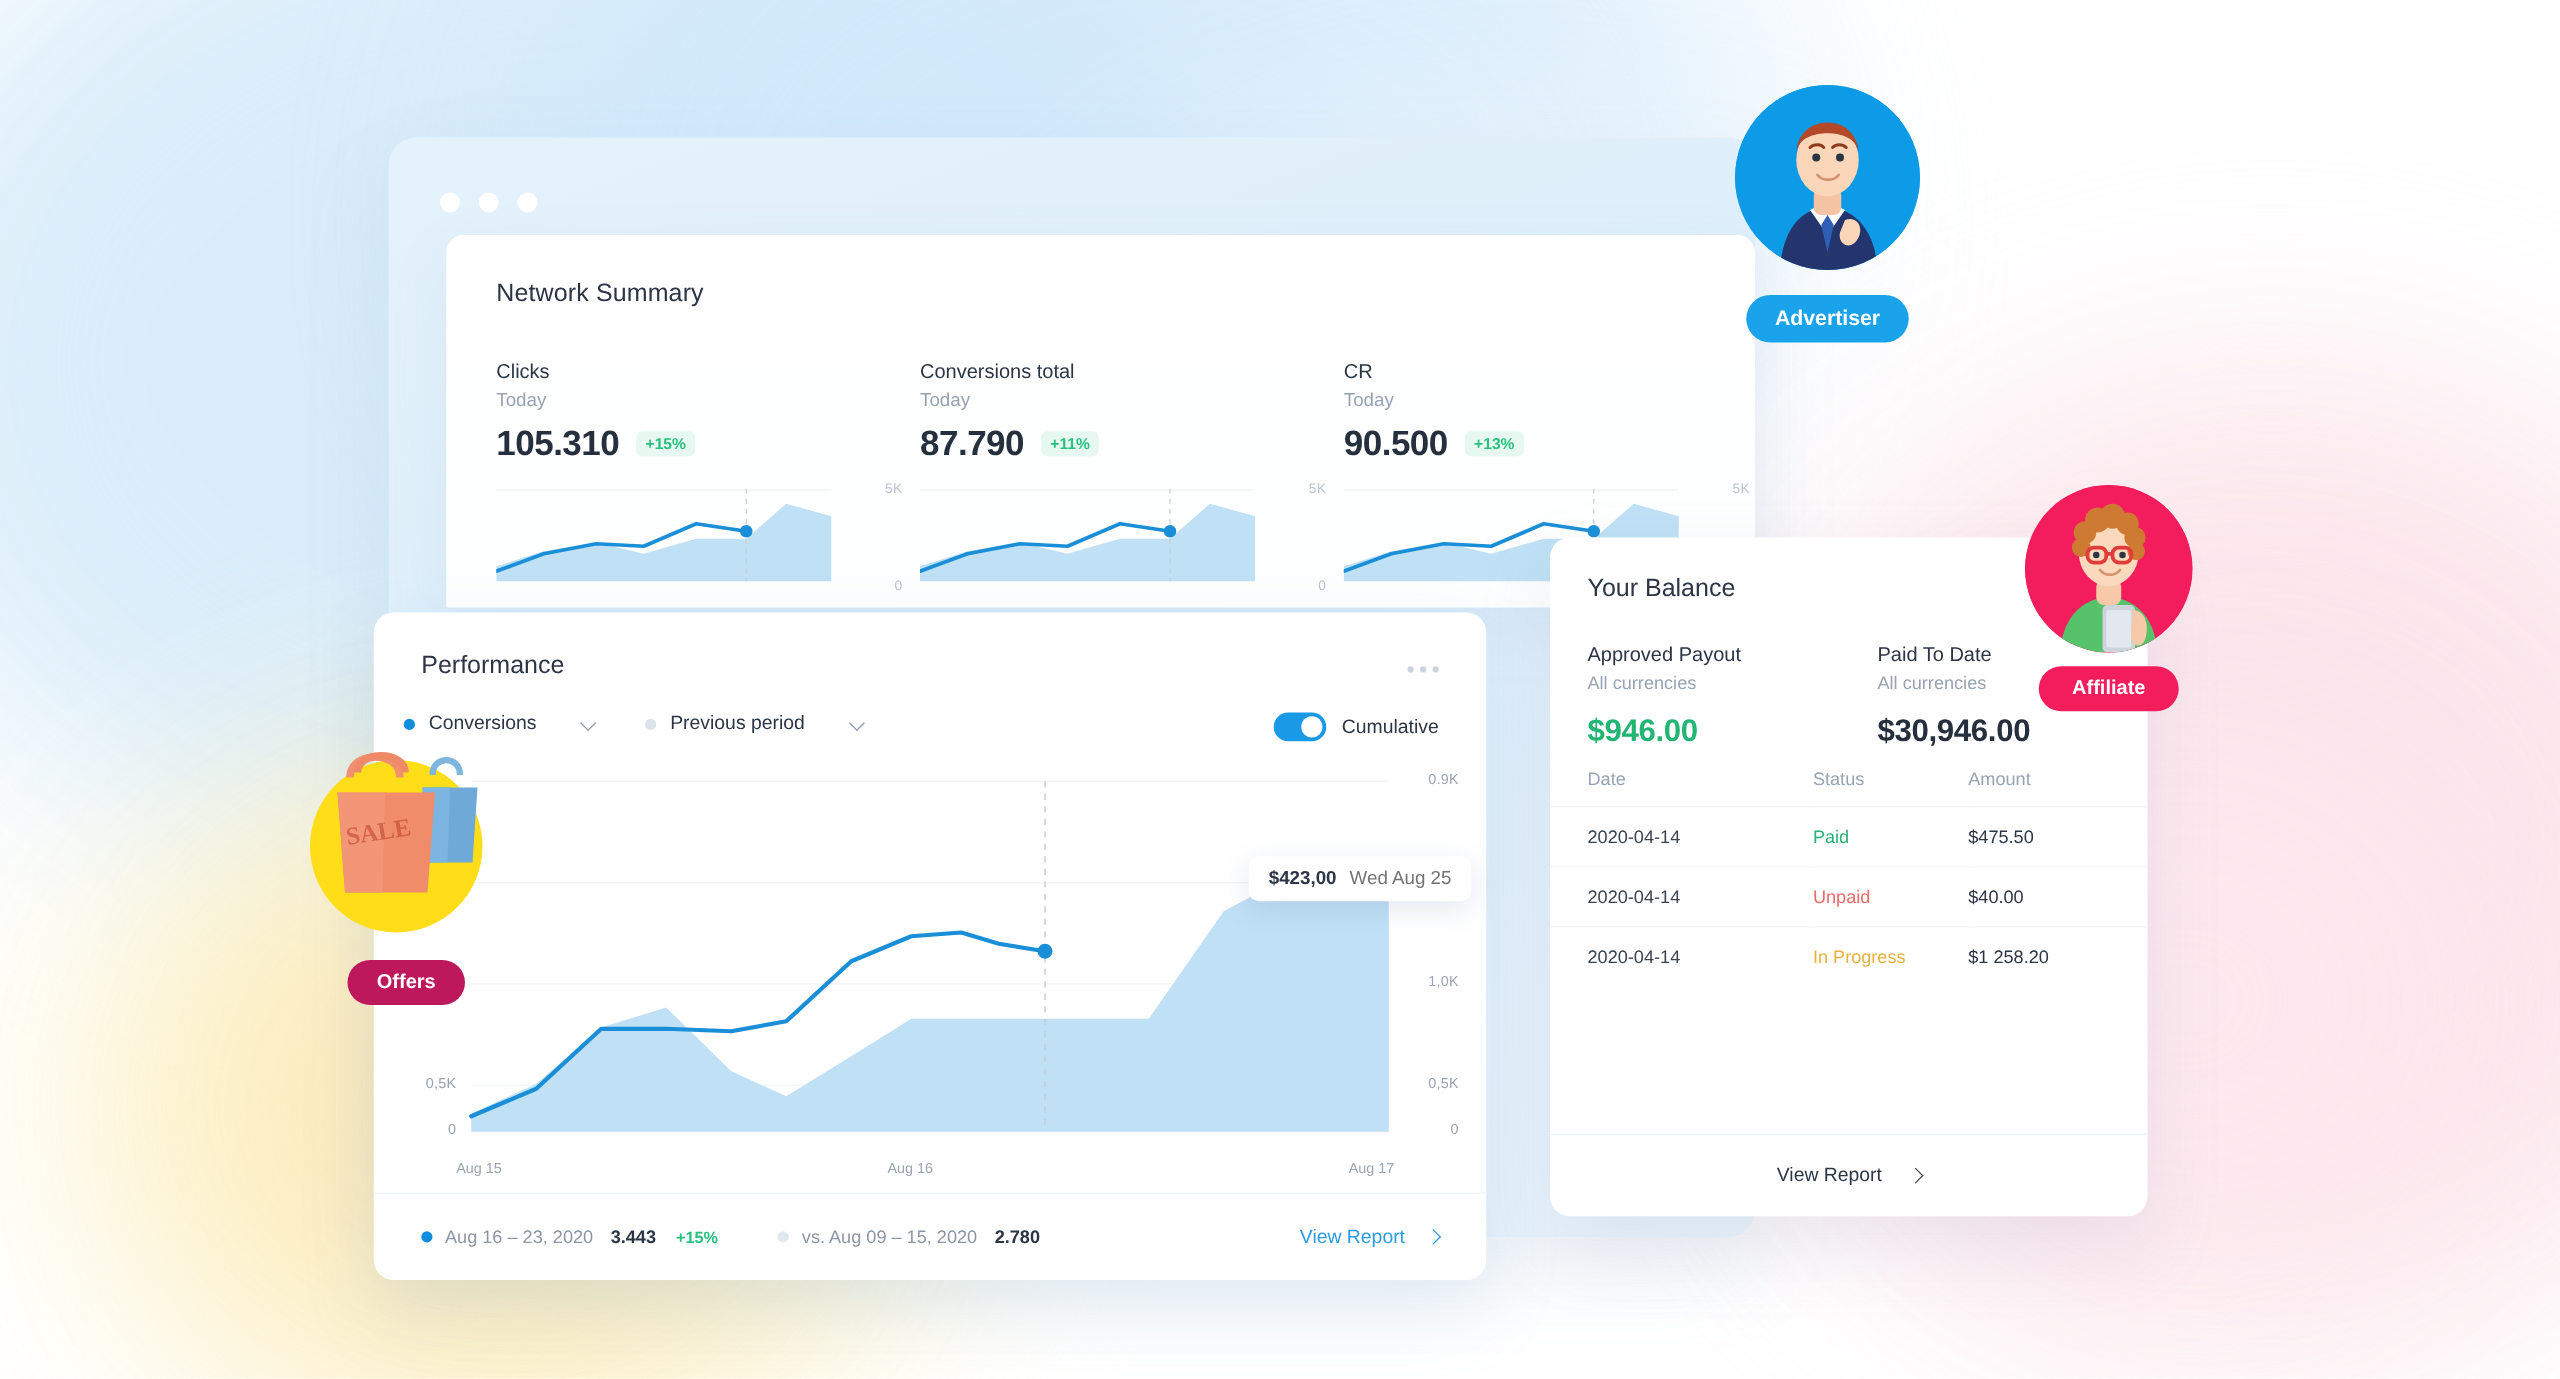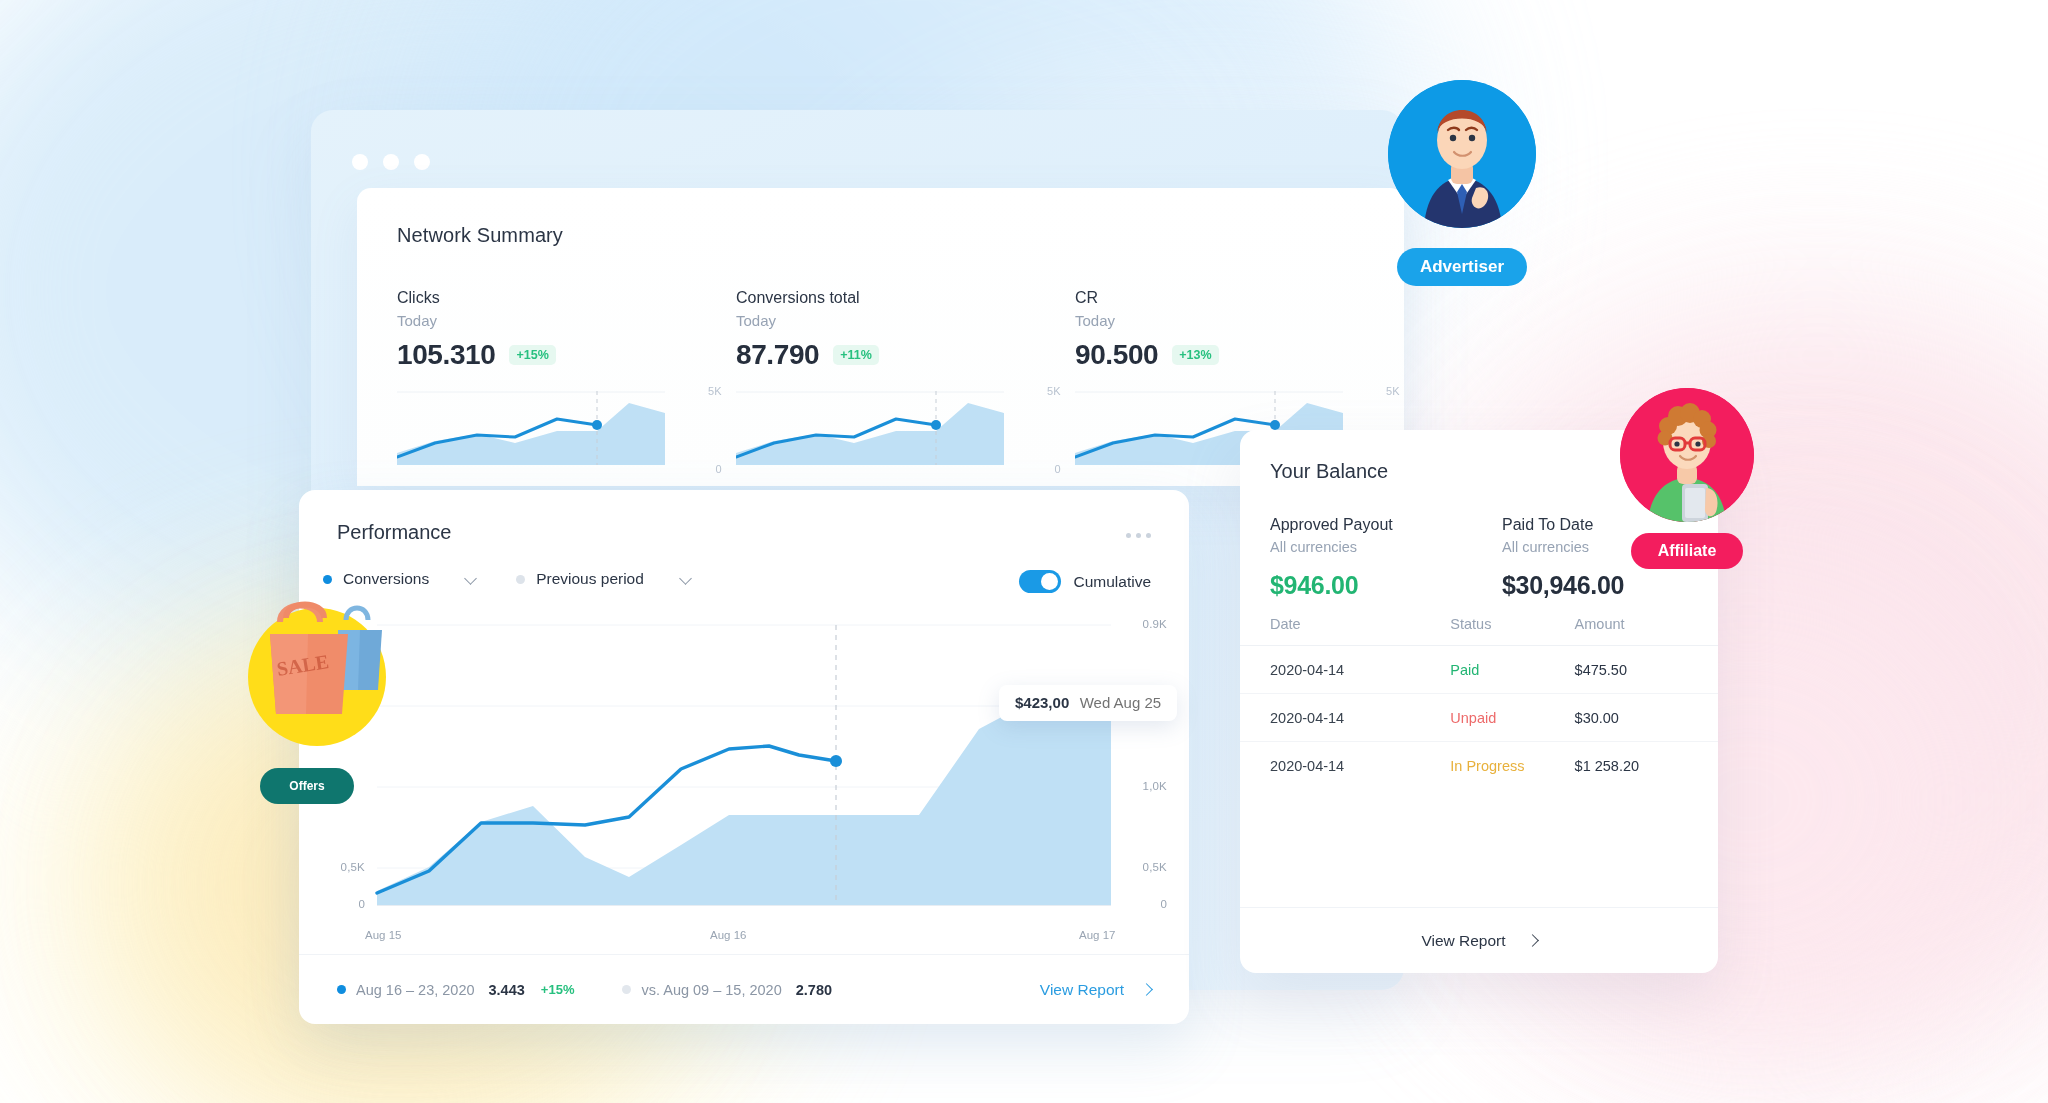--- a/index.html
+++ b/index.html
@@ -211,38 +211,38 @@
   .persona { position: absolute; }
   .persona-circle {
     border-radius: 50%; position: relative; overflow: hidden;
   }
   .persona-pill {
     position: absolute; left: 50%; transform: translateX(-50%);
     border-radius: 999px; color: #ffffff; font-weight: 700;
     display: flex; align-items: center; justify-content: center;
   }
 
-  .advertiser { left: 1388px; top: 80px; }
+  .advertiser { left: 1388px; top: 68px; }
   .advertiser .persona-circle { width: 148px; height: 148px; background: #0d9ae6; }
   .advertiser .persona-pill   { top: 168px; width: 130px; height: 38px; background: #1aa3ea; font-size: 17px; }
 
   .affiliate { left: 1620px; top: 388px; }
   .affiliate .persona-circle { width: 134px; height: 134px; background: #f31d5e; }
   .affiliate .persona-pill   { top: 145px; width: 112px; height: 36px; background: #f31d5e; font-size: 16px; }
 
   
   .offers { position: absolute; left: 248px; top: 608px; }
   .offers-circle {
     width: 138px; height: 138px; border-radius: 50%;
     background: #ffdd19; position: relative; overflow: visible;
   }
   .offers-pill {
-    position: absolute; left: 12px; top: 160px;
+    position: absolute; left: 30px; top: 160px;
     width: 94px; height: 36px; border-radius: 999px;
-    background: #0f766e; color: #ffffff; font-weight: 700; font-size: 12px;
+    background: #be185d; color: #ffffff; font-weight: 700; font-size: 16px;
     display: flex; align-items: center; justify-content: center;
   }
 </style>
 </head>
 <body>
 
 <div id="stage">
 
   <div class="bg-layer">
     <div class="blob blob-blue"></div>
@@ -441,21 +441,21 @@
       </thead>
       <tbody>
         <tr>
           <td class="col-date">2020-04-14</td>
           <td class="col-status"><span class="st-paid">Paid</span></td>
           <td class="col-amount">$475.50</td>
         </tr>
         <tr>
           <td class="col-date">2020-04-14</td>
           <td class="col-status"><span class="st-unpaid">Unpaid</span></td>
-          <td class="col-amount">$30.00</td>
+          <td class="col-amount">$40.00</td>
         </tr>
         <tr>
           <td class="col-date">2020-04-14</td>
           <td class="col-status"><span class="st-inprogress">In Progress</span></td>
           <td class="col-amount">$1 258.20</td>
         </tr>
       </tbody>
     </table>
 
     <div class="bal-foot">

